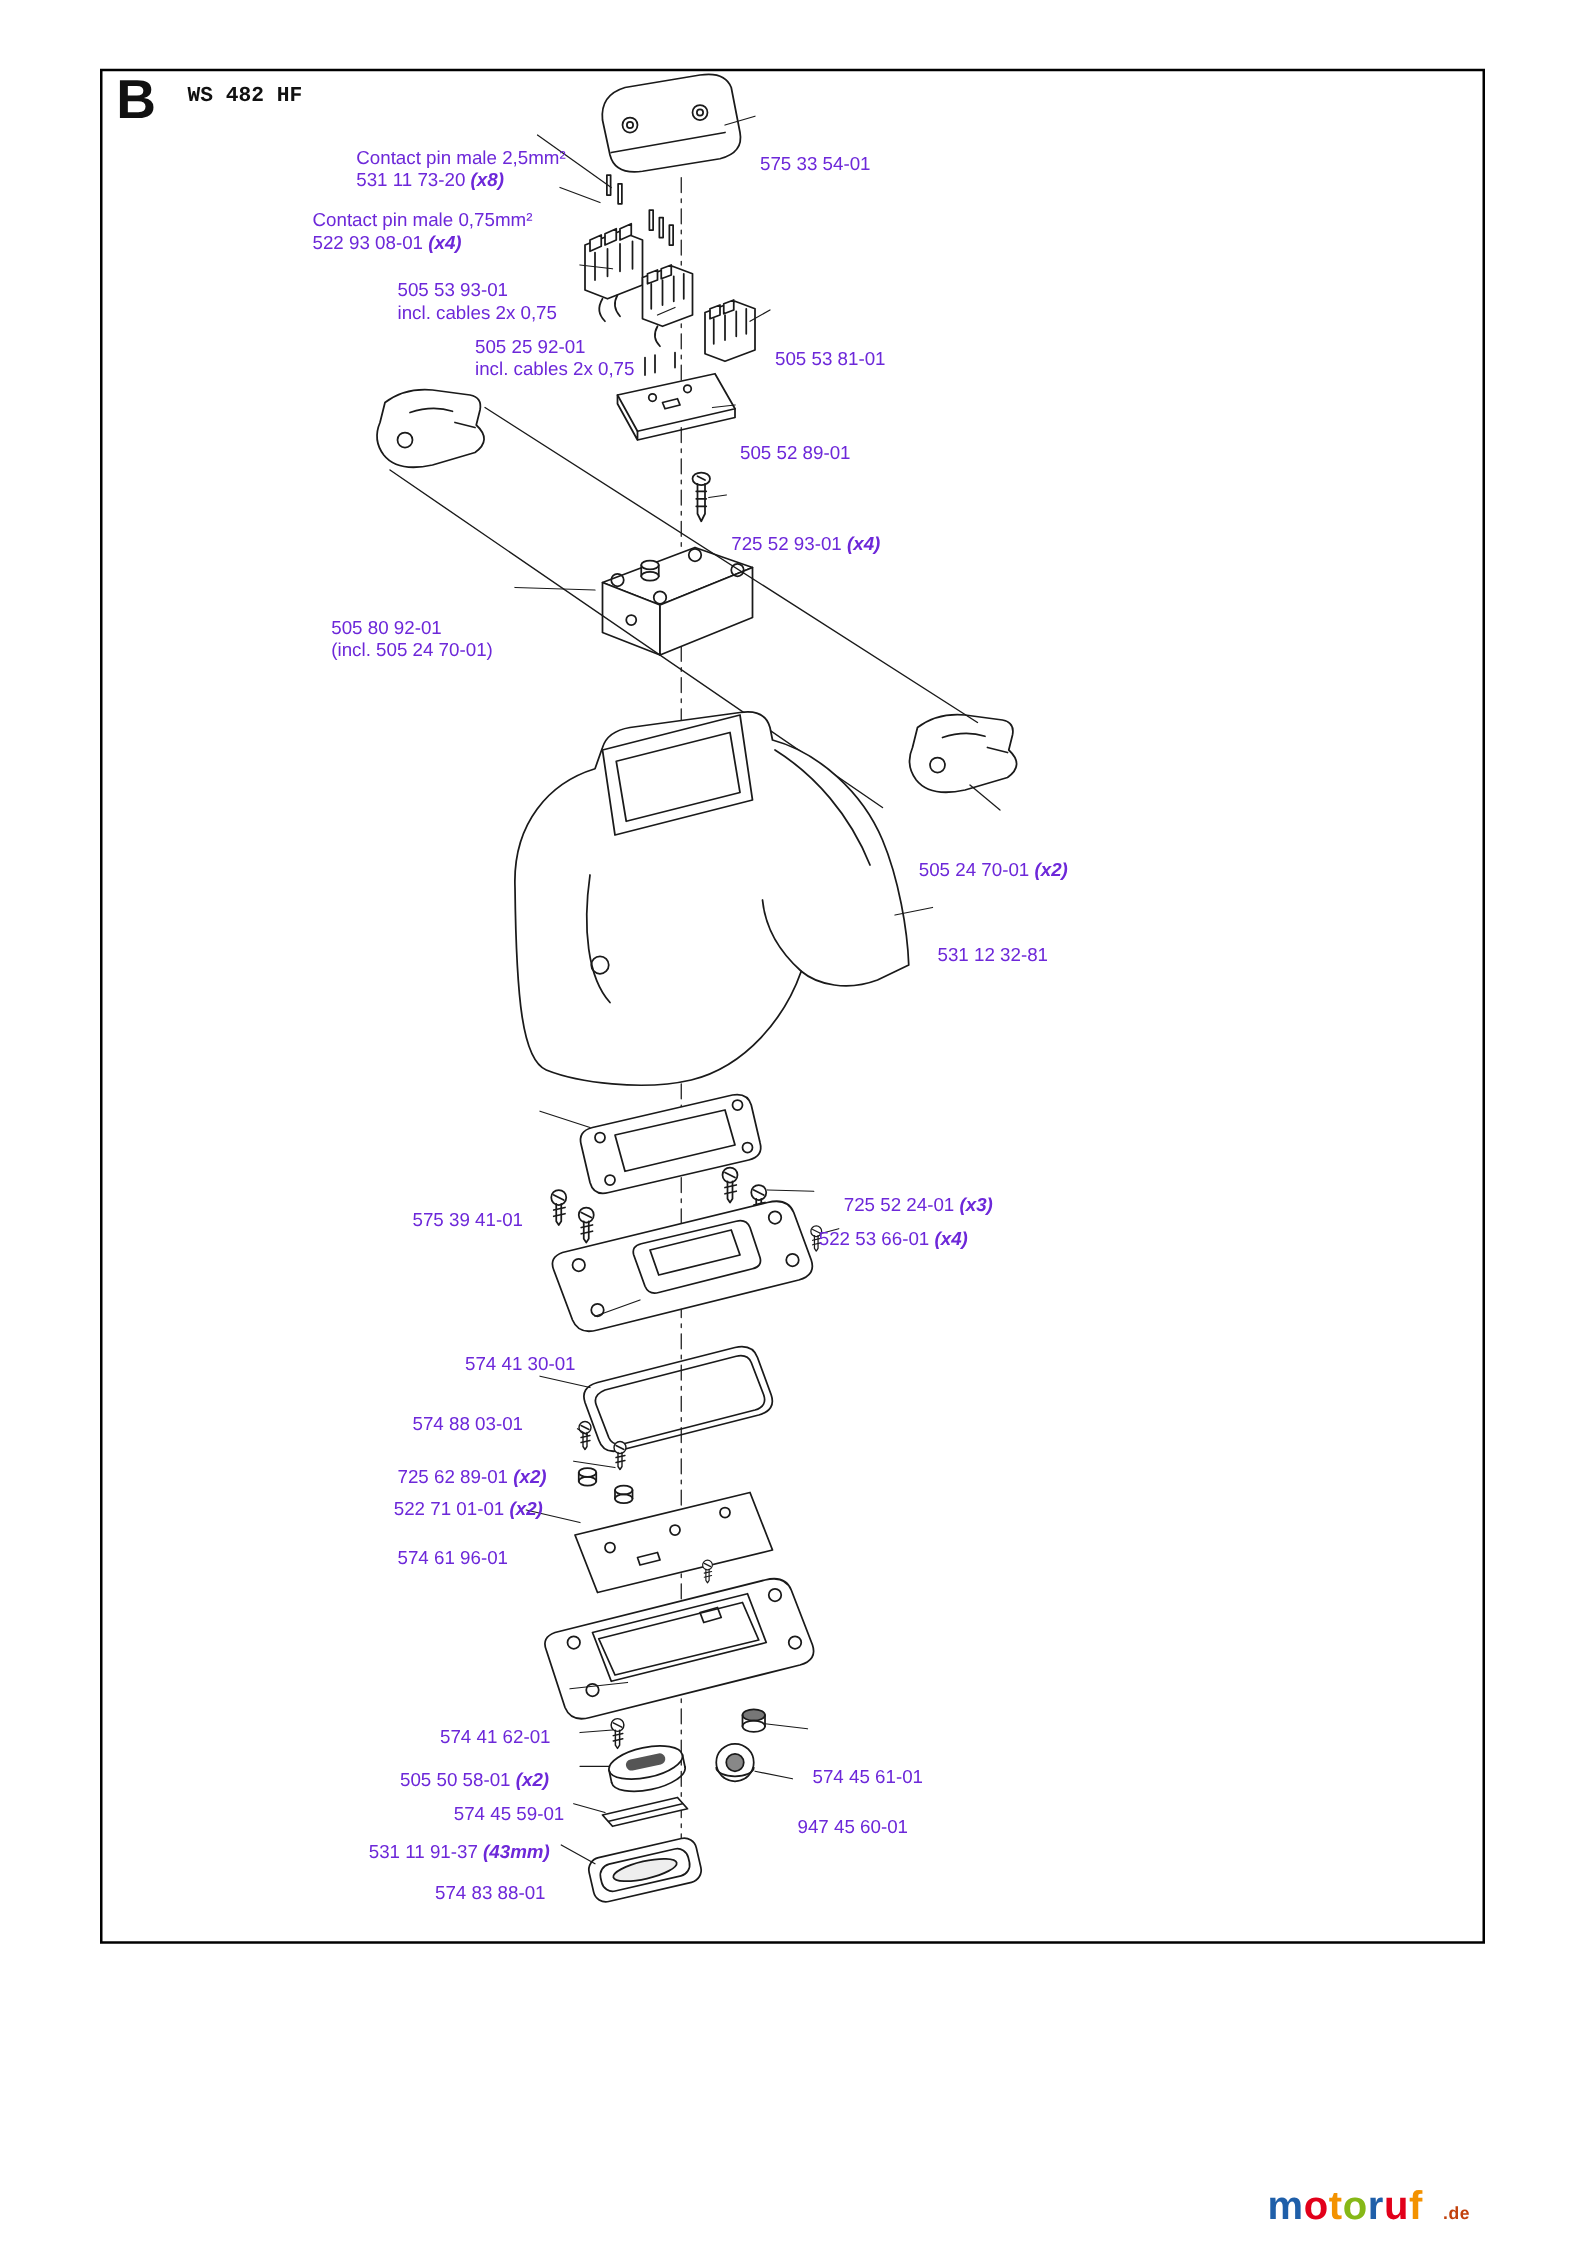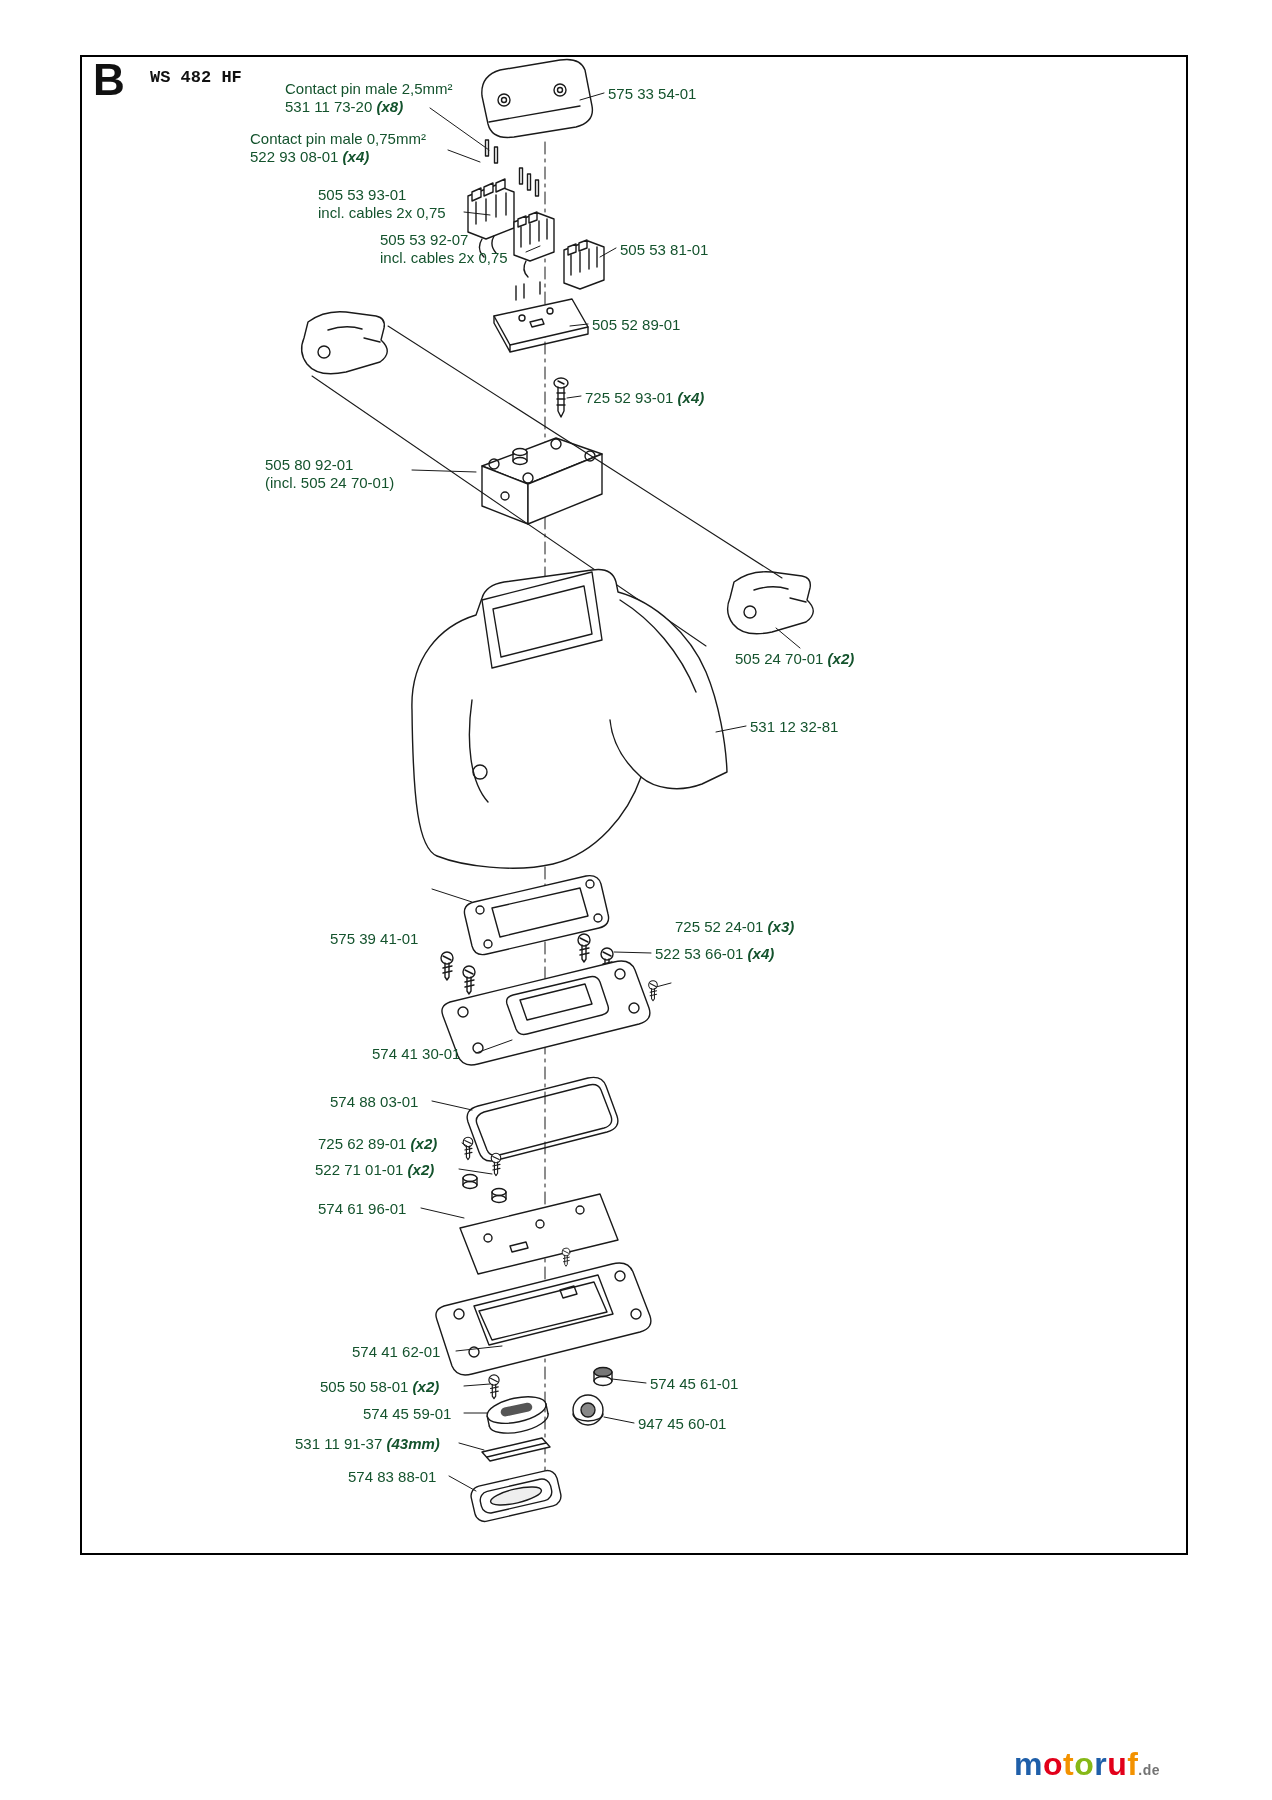--- a/index.html
+++ b/index.html
@@ -2,26 +2,26 @@
 <html><head>
 <meta charset="utf-8">
 <style>
   html,body{margin:0;padding:0;background:#fff;}
   .page{position:relative;width:1272px;height:1800px;background:#fff;
         font-family:"Liberation Sans",sans-serif;color:#111;overflow:hidden;}
   .frame{position:absolute;left:80px;top:55px;width:1108px;height:1500px;
          border:2px solid #000;box-sizing:border-box;}
   .section-letter{position:absolute;left:93px;top:58px;font-size:44px;font-weight:bold;line-height:1;}
   .doc-title{position:absolute;left:150px;top:68px;font-size:17px;font-weight:bold;font-family:Liberation Mono, monospace;}
-  .label{position:absolute;font-size:15px;line-height:18px;white-space:nowrap;color:#14532d;}
+  .label{position:absolute;font-size:15px;line-height:18px;white-space:nowrap;color:#6d28d9;margin-top:38px;}
   .label .b{font-weight:bold;font-style:italic;}
   svg.diagram{position:absolute;left:0;top:0;}
   .logo{position:absolute;left:1014px;top:1748px;font-size:32px;font-weight:bold;
         letter-spacing:.5px;line-height:1;}
-  .logo .suffix{font-size:14px;color:#737373;}
+  .logo .suffix{font-size:14px;color:#c2410c;margin-left:16px;}
 </style>
 </head>
 <body>
 
 <div class="page">
 
   <div class="frame"></div>
   <div class="section-letter">B</div>
   <div class="doc-title">WS 482 HF</div>
 
@@ -261,21 +261,21 @@
   <div class="label" style="left:608px;top:85px"><span>575 33 54-01</span></div>
   <div class="label" style="left:250px;top:130px">
     <div><span>Contact pin male 0,75mm²</span></div>
     <div><span>522 93 08-01 </span><span class="b">(x4)</span></div>
   </div>
   <div class="label" style="left:318px;top:186px">
     <div><span>505 53 93-01</span></div>
     <div><span>incl. cables 2x 0,75</span></div>
   </div>
   <div class="label" style="left:380px;top:231px">
-    <div><span>505 53 92-07</span></div>
+    <div><span>505 25 92-01</span></div>
     <div><span>incl. cables 2x 0,75</span></div>
   </div>
   <div class="label" style="left:620px;top:241px"><span>505 53 81-01</span></div>
   <div class="label" style="left:592px;top:316px"><span>505 52 89-01</span></div>
   <div class="label" style="left:585px;top:389px"><span>725 52 93-01 </span><span class="b">(x4)</span></div>
   <div class="label" style="left:265px;top:456px">
     <div><span>505 80 92-01</span></div>
     <div><span>(incl. 505 24 70-01)</span></div>
   </div>
   <div class="label" style="left:735px;top:650px"><span>505 24 70-01 </span><span class="b">(x2)</span></div>

